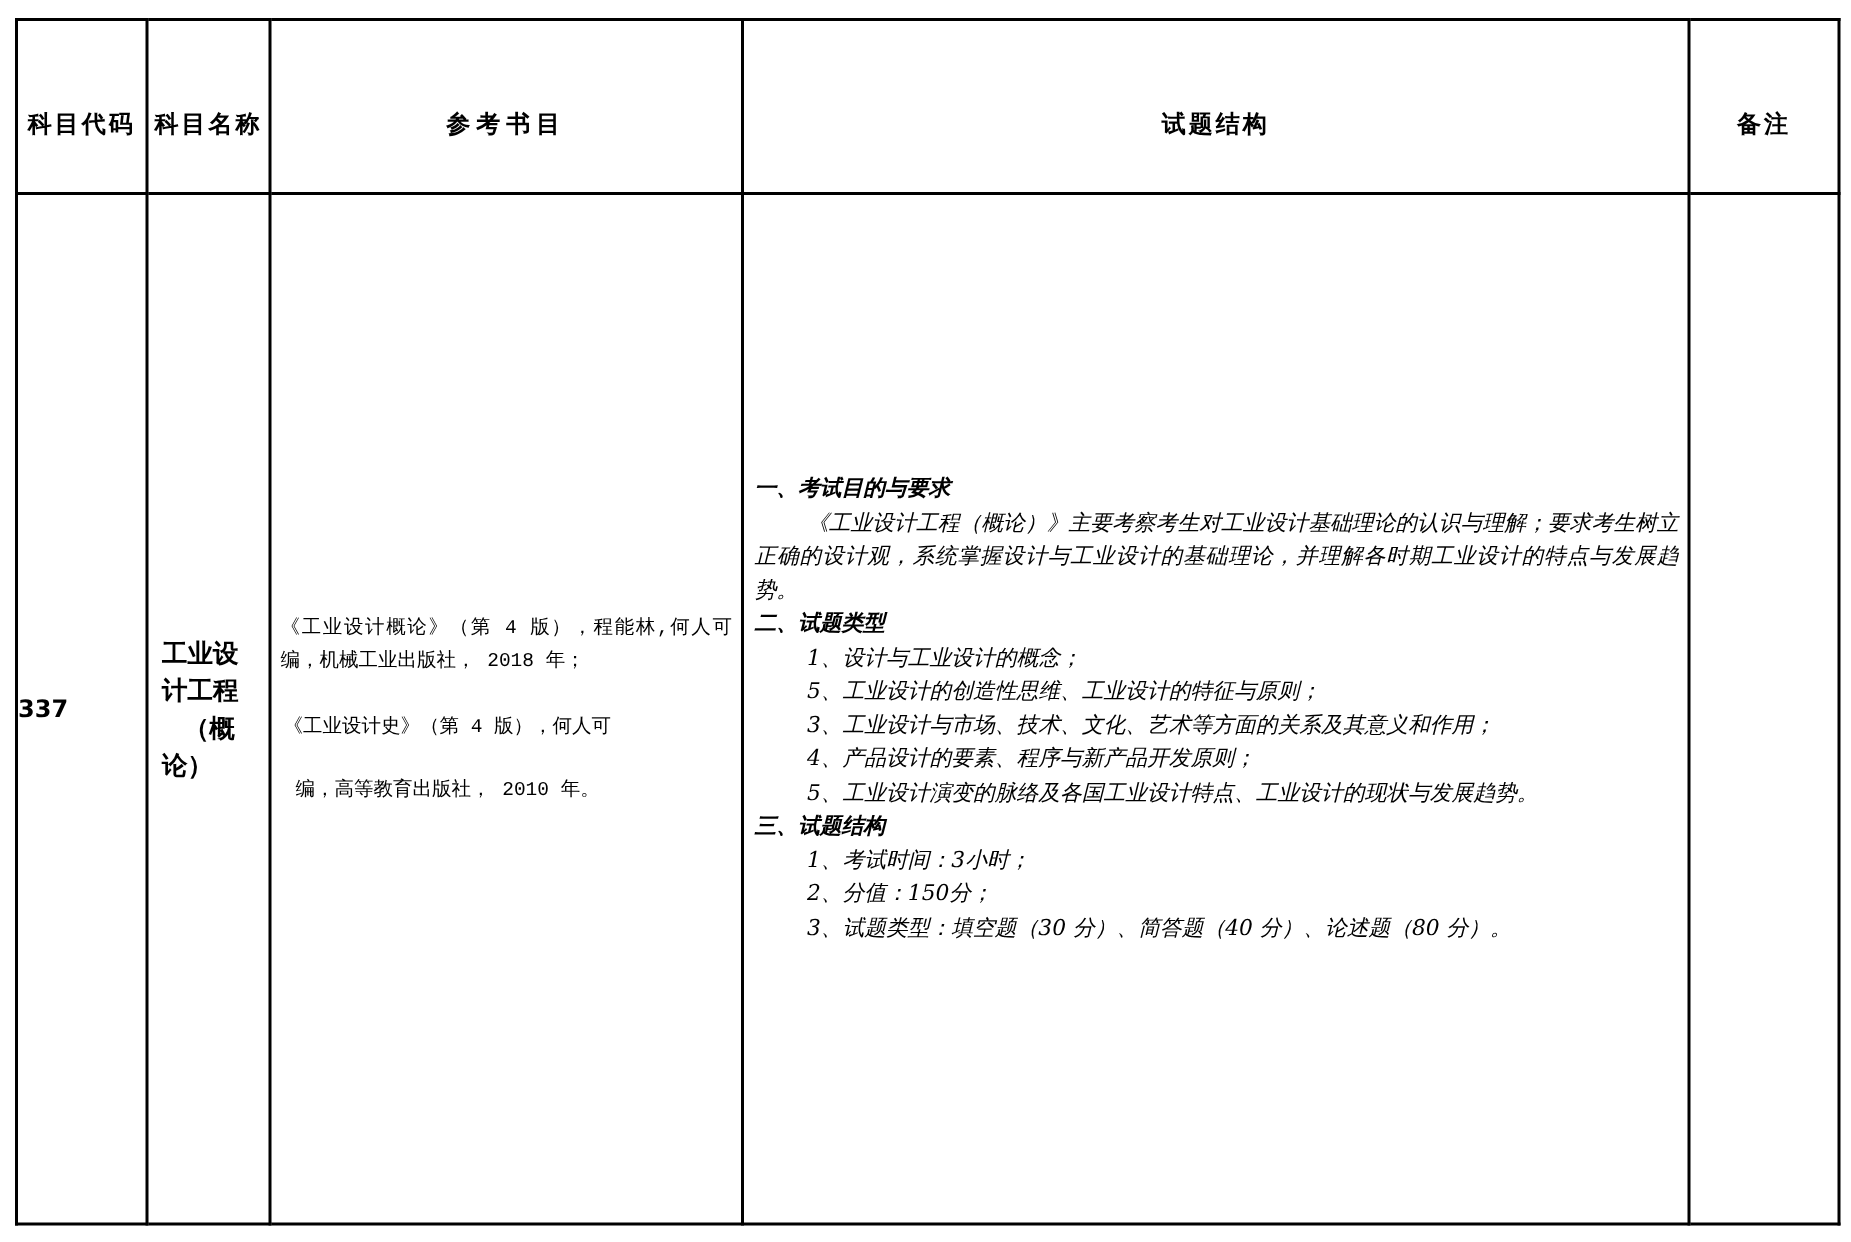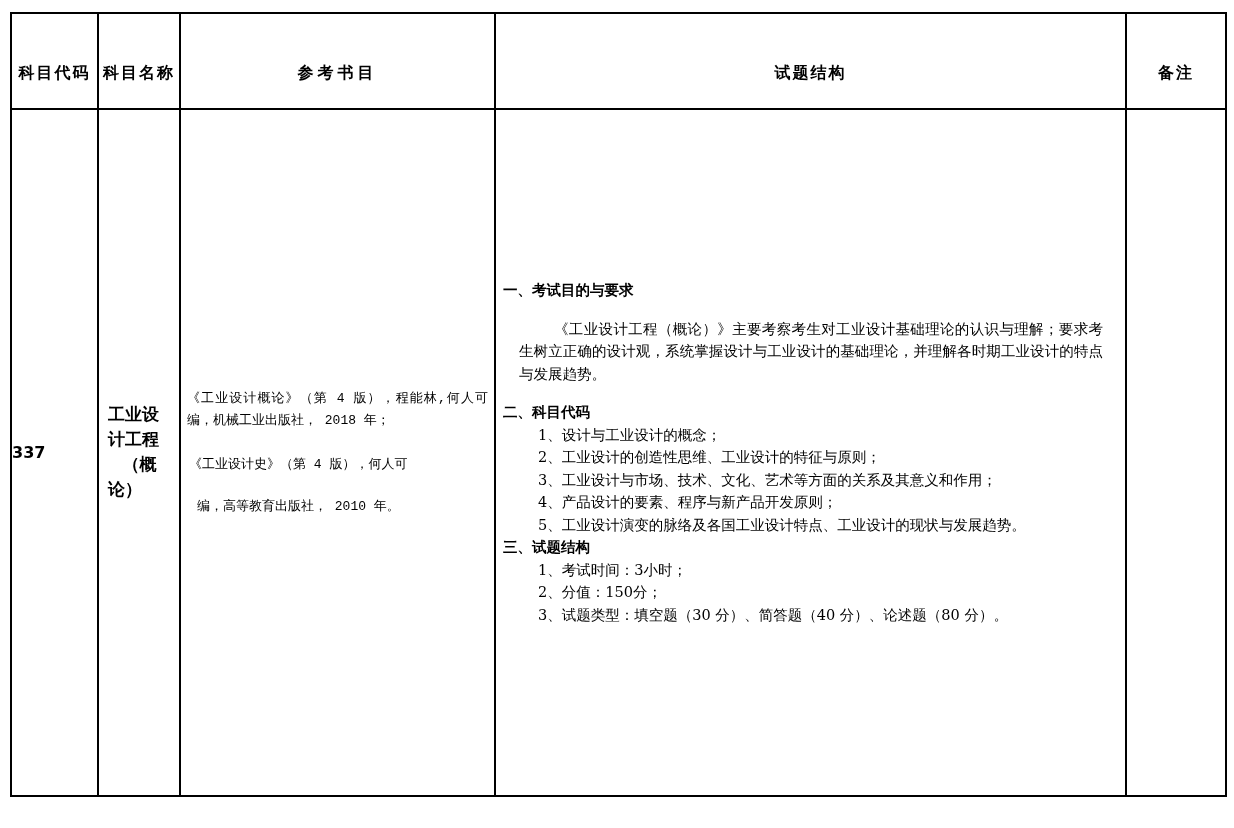--- a/index.html
+++ b/index.html
@@ -21,40 +21,40 @@
       top: 12px;
       border-collapse: collapse;
       table-layout: fixed;
       width: 1215px;
     }
     .doc-table td, .doc-table th {
       border: 2px solid #000000;
       padding: 0;
       vertical-align: middle;
     }
-    .hdr-row { height: 96px; }
+    .hdr-row { height: 116px; }
     .body-row { height: 687px; }
     .hdr {
       font-family: "DejaVu Sans", "Liberation Sans", sans-serif;
       font-weight: bold;
       font-size: 16px;
       text-align: center;
       line-height: 21px;
       vertical-align: top;
       padding-top: 22px !important;
       letter-spacing: 2px;
     }
     .hdr.wide { letter-spacing: 4px; margin-left: 36px; }
     .code-cell {
       font-family: "DejaVu Sans", "Liberation Sans", sans-serif;
       font-weight: bold;
       font-size: 16px;
     }
     .name-cell {
-      font-family: Liberation Mono, monospace;
+      font-family: Liberation Serif, serif;
       font-weight: bold;
       font-size: 17px;
       line-height: 25px;
       padding: 0 8px 0 9px !important;
       text-align: left;
     }
     .name-cell span { display: block; }
     .name-cell .ctr { text-align: center; }
     .books-cell {
       font-size: 13px;
@@ -65,29 +65,30 @@
     .book {
       margin: 0;
       text-align: justify;
     }
     .book + .book { margin-top: 22px; text-indent: 2px; }
     .book2-line2 { display: block; padding-left: 8px; margin-top: 20px; }
     .outline-cell {
       font-size: 14.5px;
       line-height: 22.5px;
       padding: 0 6px 0 7px !important;
+      font-style: italic;
     }
     .sec-title {
       font-family: "DejaVu Sans", "Liberation Sans", sans-serif;
       font-weight: bold;
       font-size: 14.5px;
       margin: 0;
     }
     .para {
-      margin: 16px;
+      margin: 0;
       text-indent: 35px;
       text-align: justify;
     }
     .item {
       margin: 0;
       padding-left: 35px;
     }
     .item.wrap {
       padding-left: 0;
       text-indent: 35px;
@@ -139,23 +140,23 @@
         <span>《工业设计史》（第 4 版），何人可</span>
         <span class="book2-line2">编，高等教育出版社， 2010 年。</span>
       </p>
     </td>
     <td class="outline-cell">
       <div>
         <p class="sec-title">一、考试目的与要求</p>
         <p class="para">《工业设计工程（概论）》主要考察考生对工业设计基础理论的认识与理解；要求考生树立正确的设计观，系统掌握设计与工业设计的基础理论，并理解各时期工业设计的特点与发展趋势。</p>
       </div>
       <div>
-        <p class="sec-title">二、科目代码</p>
+        <p class="sec-title">二、试题类型</p>
         <p class="item">1、设计与工业设计的概念；</p>
-        <p class="item">2、工业设计的创造性思维、工业设计的特征与原则；</p>
+        <p class="item">5、工业设计的创造性思维、工业设计的特征与原则；</p>
         <p class="item">3、工业设计与市场、技术、文化、艺术等方面的关系及其意义和作用；</p>
         <p class="item">4、产品设计的要素、程序与新产品开发原则；</p>
         <p class="item wrap">5、工业设计演变的脉络及各国工业设计特点、工业设计的现状与发展趋势。</p>
       </div>
       <div>
         <p class="sec-title">三、试题结构</p>
         <p class="item">1、考试时间：3小时；</p>
         <p class="item">2、分值：150分；</p>
         <p class="item">3、试题类型：填空题（30 分）、简答题（40 分）、论述题（80 分）。</p>
       </div>

